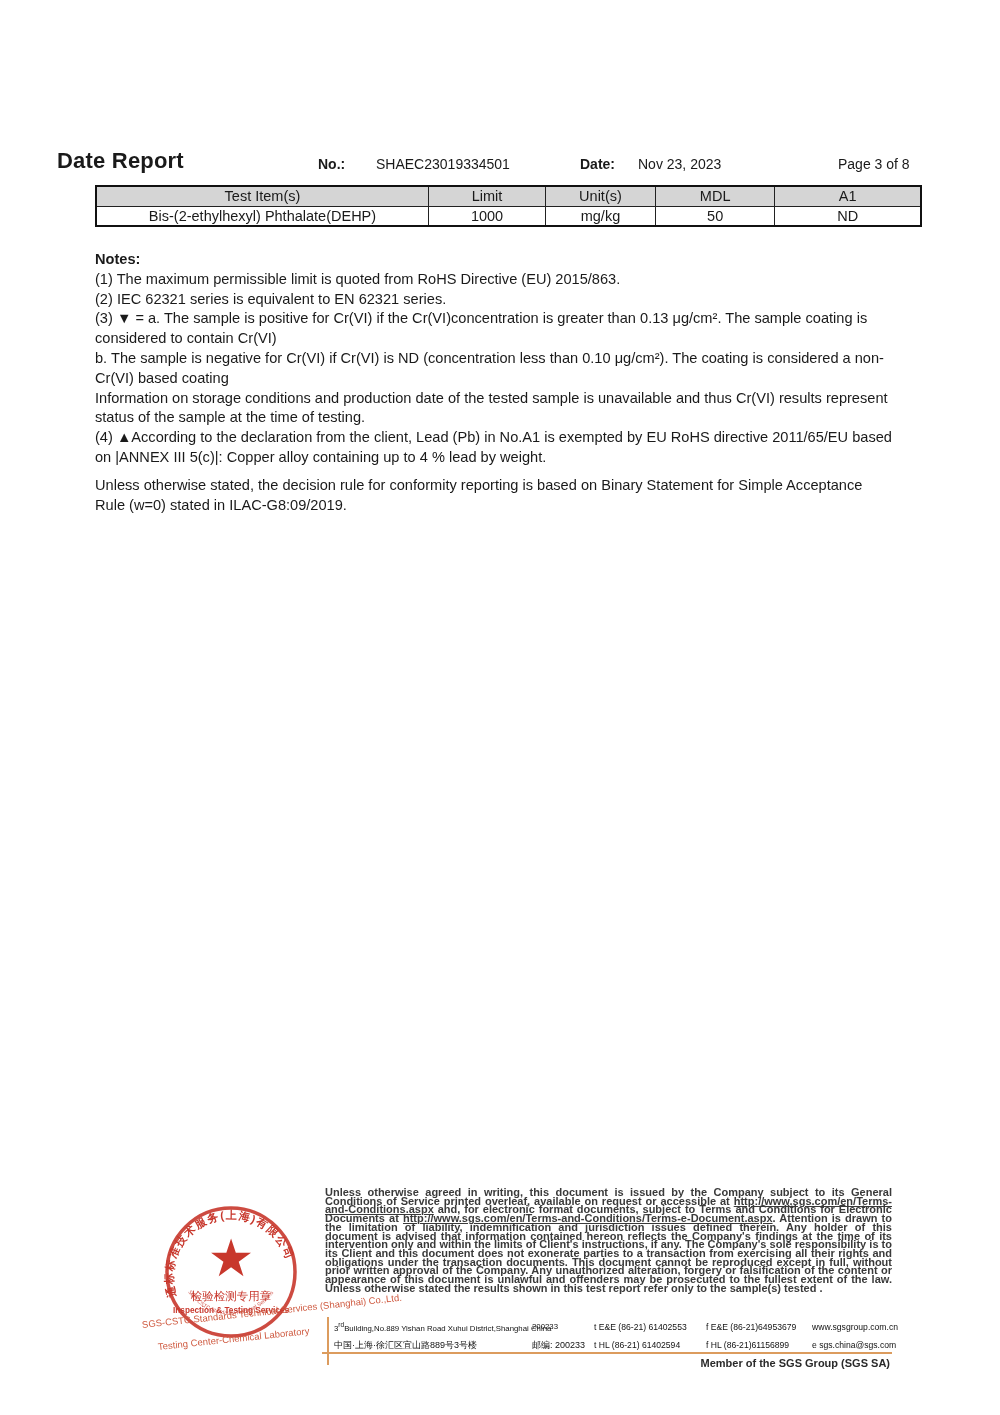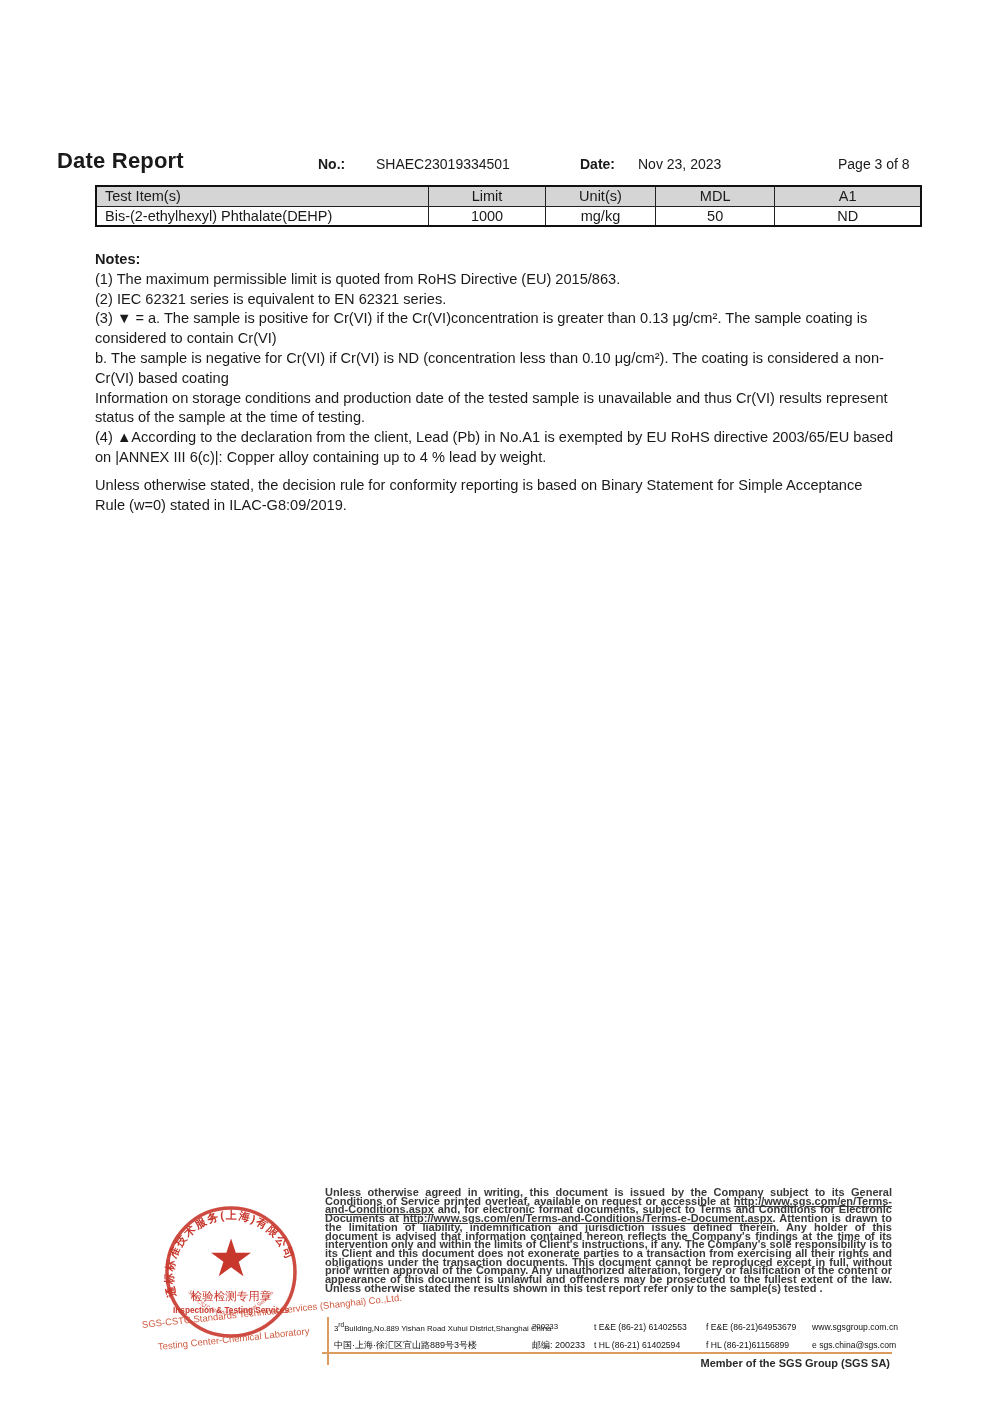--- a/index.html
+++ b/index.html
@@ -34,21 +34,21 @@
   table.results {
     position:absolute; left:95px; top:185px; width:827px;
     border-collapse:collapse; table-layout:fixed;
     font-size:14.5px; border:2px solid #111;
   }
   table.results th, table.results td {
     border:1.5px solid #222; padding:1px 8px; height:20px;
     text-align:center; font-weight:normal; white-space:nowrap; overflow:hidden;
   }
   table.results thead th { background:#d5d5d5; }
-  table.results th:first-child, table.results td:first-child { text-align:left; }
+  table.results th:first-child, table.results td:first-child { text-align:center; }
   .col-item{width:40.3%;} .col-limit{width:14.2%;} .col-unit{width:13.3%;} .col-mdl{width:14.5%;} .col-a1{width:17.7%;}
 
   
   .notes { position:absolute; left:95px; top:250px; width:800px; font-size:14.6px; line-height:19.8px; }
   .notes-heading { font-weight:bold; }
   .notes p { margin:0; }
   .notes p.gap { margin-top:8px; }
 
   
   .stamp-wrap { position:absolute; left:146px; top:1200px; width:210px; height:172px; }
@@ -119,21 +119,21 @@
     </tbody>
   </table>
 
   <section class="notes">
     <div class="notes-heading">Notes:</div>
     <p>(1) The maximum permissible limit is quoted from RoHS Directive (EU) 2015/863.</p>
     <p>(2) IEC 62321 series is equivalent to EN 62321 series.</p>
     <p>(3) ▼ = a. The sample is positive for Cr(VI) if the Cr(VI)concentration is greater than 0.13 μg/cm². The sample coating is considered to contain Cr(VI)</p>
     <p>b. The sample is negative for Cr(VI) if Cr(VI) is ND (concentration less than 0.10 μg/cm²). The coating is considered a non-Cr(VI) based coating</p>
     <p>Information on storage conditions and production date of the tested sample is unavailable and thus Cr(VI) results represent status of the sample at the time of testing.</p>
-    <p>(4) ▲According to the declaration from the client, Lead (Pb) in No.A1 is exempted by EU RoHS directive 2003/65/EU based on |ANNEX III 6(c)|: Copper alloy containing up to 4 % lead by weight.</p>
+    <p>(4) ▲According to the declaration from the client, Lead (Pb) in No.A1 is exempted by EU RoHS directive 2011/65/EU based on |ANNEX III 5(c)|: Copper alloy containing up to 4 % lead by weight.</p>
     <p class="gap">Unless otherwise stated, the decision rule for conformity reporting is based on Binary Statement for Simple Acceptance Rule (w=0) stated in ILAC-G8:09/2019.</p>
   </section>
 
   <div class="stamp-wrap">
     <svg width="210" height="172" viewBox="0 0 210 172">
       <defs>
         <path id="arcTop" d="M 31 98 A 58 58 0 1 1 139 98" fill="none"></path>
         <path id="arcBottom" d="M 42 92 A 52 52 0 0 0 128 92" fill="none"></path>
       </defs>
       <circle cx="85" cy="72" r="64" fill="none" stroke="#c8372c" stroke-width="3.5" opacity="0.9"></circle>

